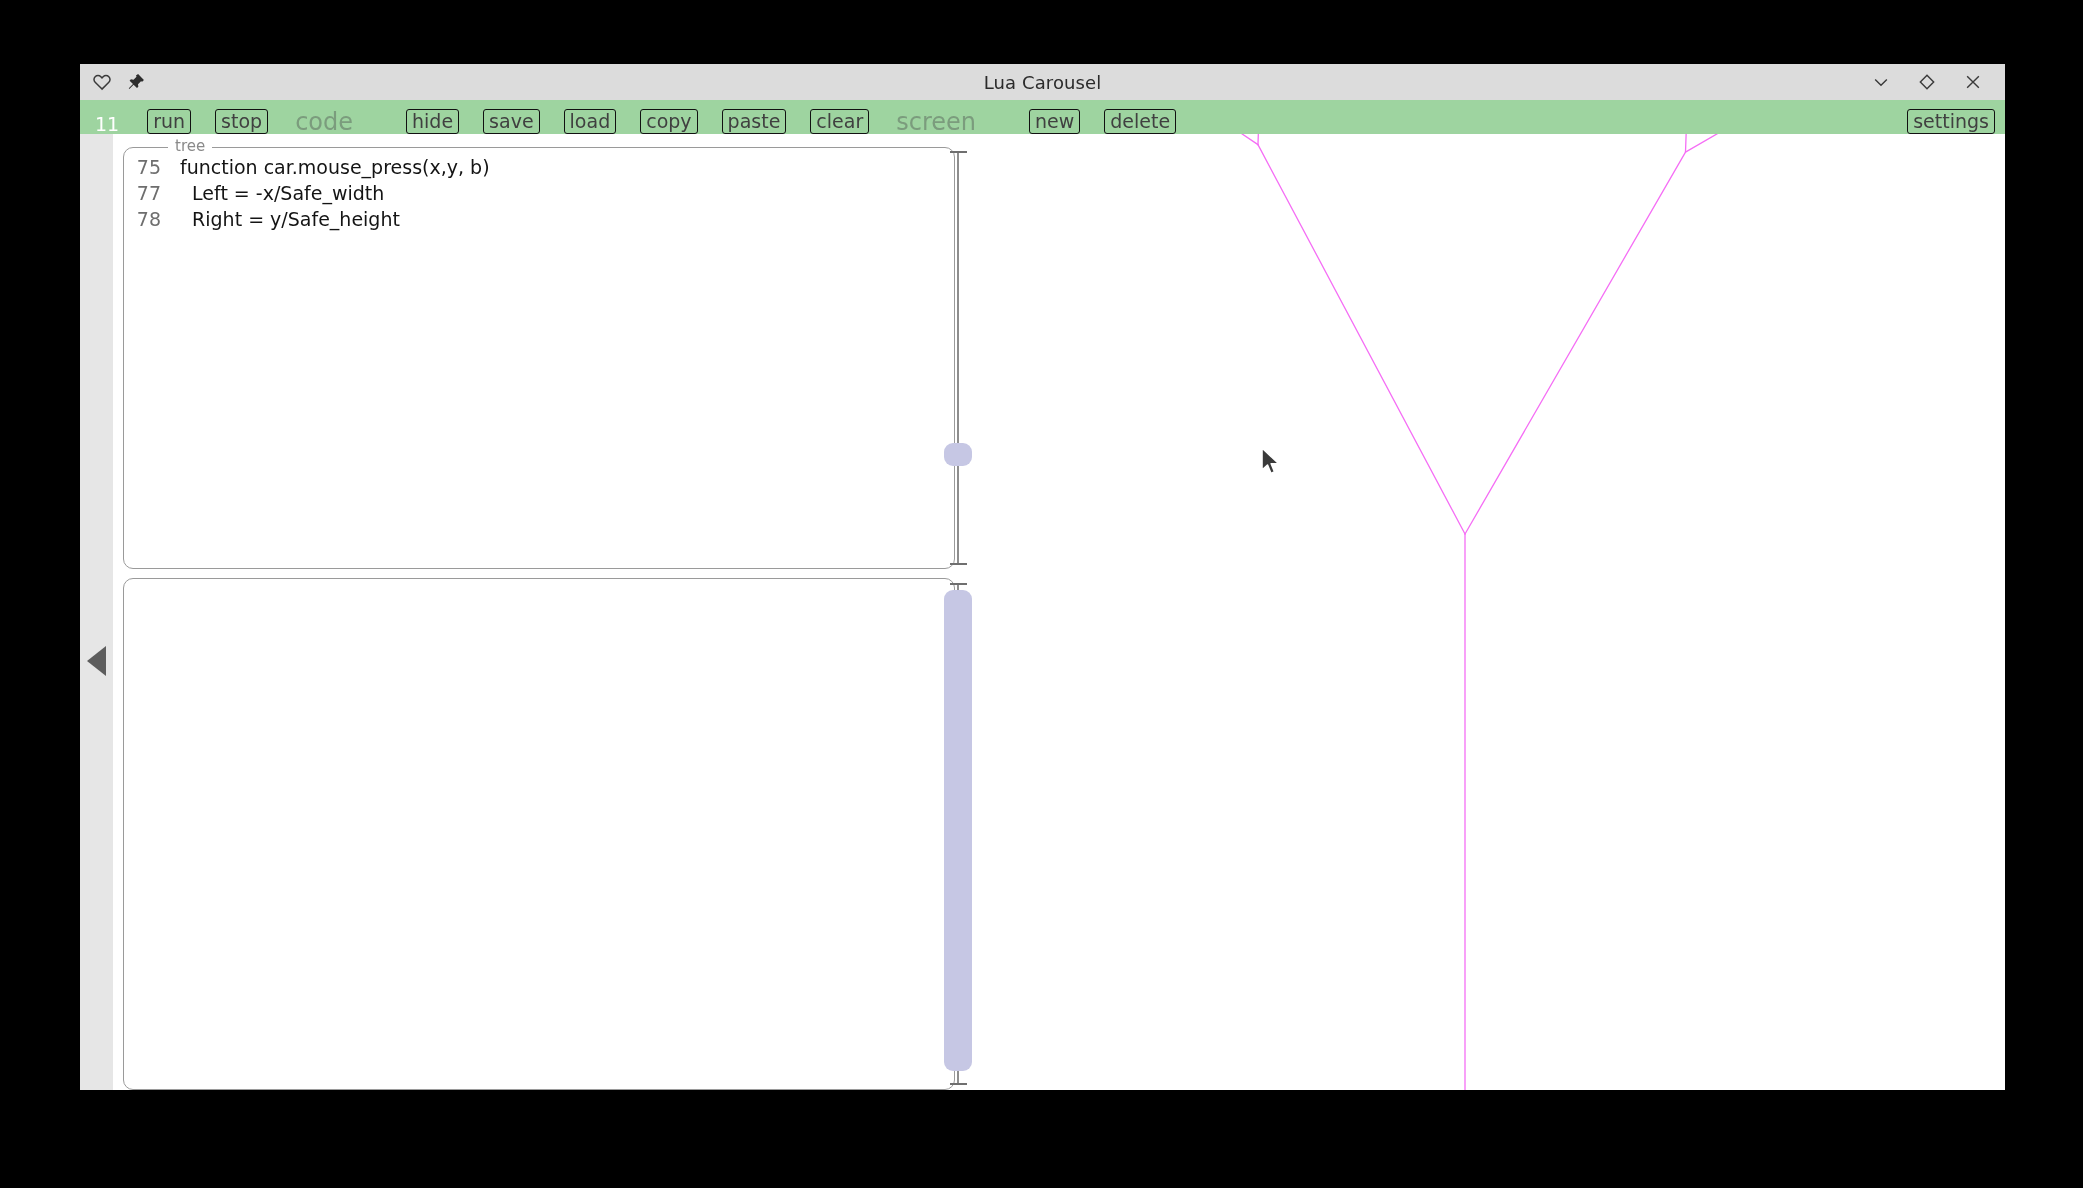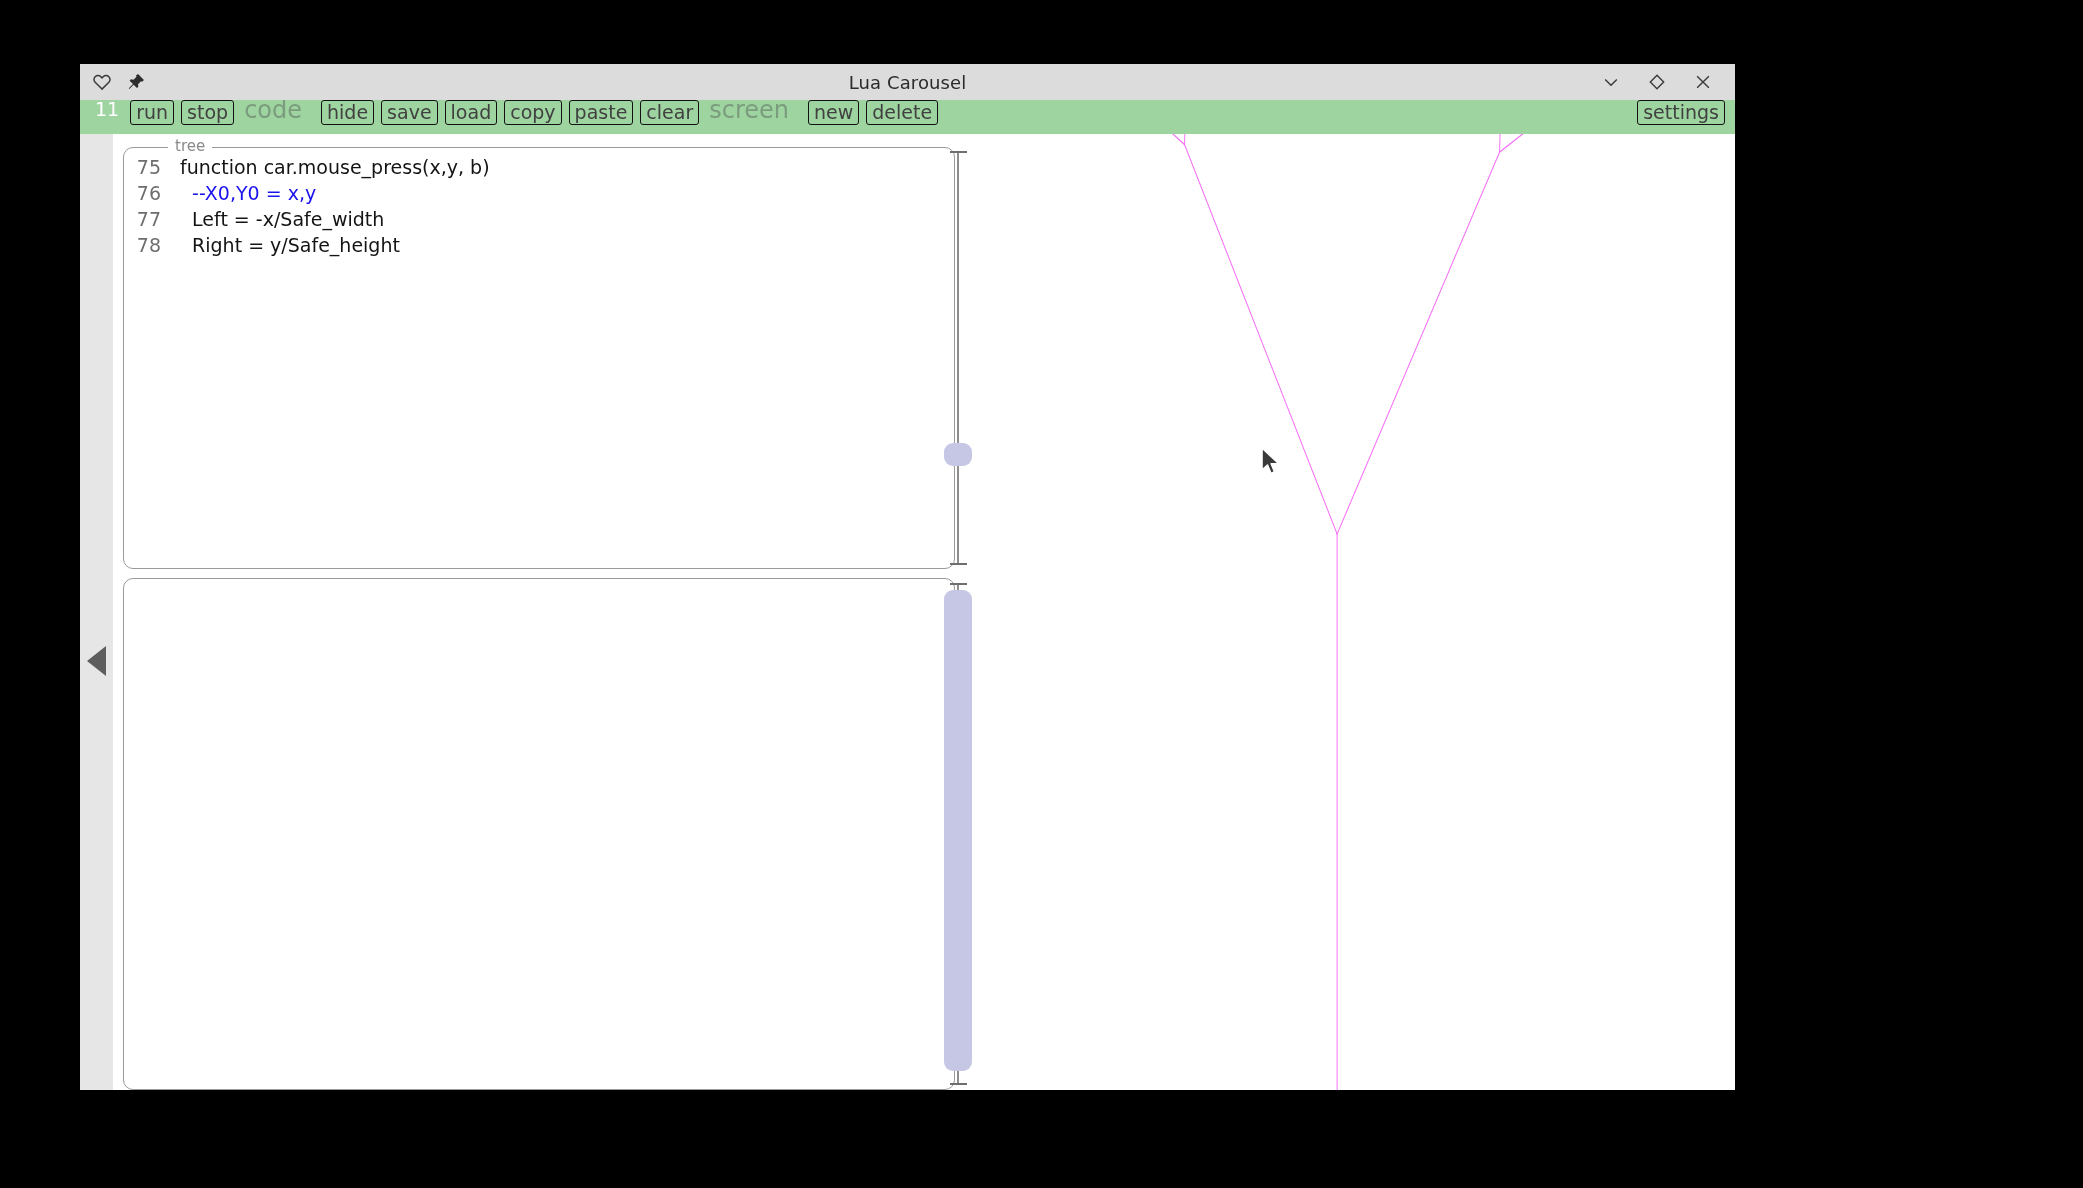--- a/index.html
+++ b/index.html
@@ -1,41 +1,41 @@
 <!DOCTYPE html>
 <html><head>
 <meta charset="utf-8">
 <style>
   html,body{margin:0;padding:0;background:#000;}
   body{width:2083px;height:1188px;overflow:hidden;font-family:"DejaVu Sans",sans-serif;}
 
   #app-window{
-    position:absolute;left:80px;top:64px;width:1655px;height:1026px;
+    position:absolute;left:80px;top:64px;width:1925px;height:1026px;
     background:#ffffff;overflow:hidden;
   }
 
   
   #title-bar{
     position:relative;height:36px;background:#dcdcdc;
     display:flex;align-items:center;
   }
   .tb-left{display:flex;align-items:center;gap:14px;padding-left:12px;}
   .tb-icon{width:20px;height:20px;display:block;color:#333;}
   #window-title{
     position:absolute;left:0;right:0;text-align:center;
     font-size:18px;color:#2b2b2b;font-family:"DejaVu Sans",sans-serif;
     letter-spacing:.1px;pointer-events:none;
   }
   .tb-right{margin-left:auto;display:flex;align-items:center;gap:26px;padding-right:22px;z-index:2;}
   .tb-ctl{width:20px;height:20px;color:#3a3a3a;display:block;}
 
   
   #toolbar{
-    height:34px;background:#9ed4a0;display:flex;align-items:flex-start;
-    padding:0 0 0 6px;gap:0;
+    height:34px;background:#9ed4a0;display:flex;align-items:flex-end;
+    padding:0 0 0 6px;gap:17px;
   }
   #session-number{
     color:#ffffff;font-size:19px;font-family:"DejaVu Sans",sans-serif;
     padding:0 11px 0 9px;line-height:1;
   }
   .tbtn{
     font-family:"DejaVu Sans",sans-serif;font-size:19px;color:#404040;
     background:transparent;border:1.6px solid #111;border-radius:3px;
     padding:0px 5px 2px 5px;margin-right:7px;line-height:20px;
     height:25px;box-sizing:border-box;white-space:nowrap;cursor:pointer;
@@ -182,24 +182,20 @@
 
       <div class="code-pane" id="pane-tree">
         <span class="pane-legend">tree</span>
         <div class="code-lines">
 
           <div class="code-row">
             <span class="ln">75</span>
             <span class="ctext">function car.mouse_press(x,y, b)</span>
           </div>
 
-          <div class="code-row">
-            <span class="ln">76</span>
-            <span class="ctext comment">  --X0,Y0 = x,y</span>
-          </div>
 
           <div class="code-row">
             <span class="ln">77</span>
             <span class="ctext">  Left = -x/Safe_width</span>
           </div>
 
           <div class="code-row">
             <span class="ln">78</span>
             <span class="ctext">  Right = y/Safe_height</span>
           </div>

